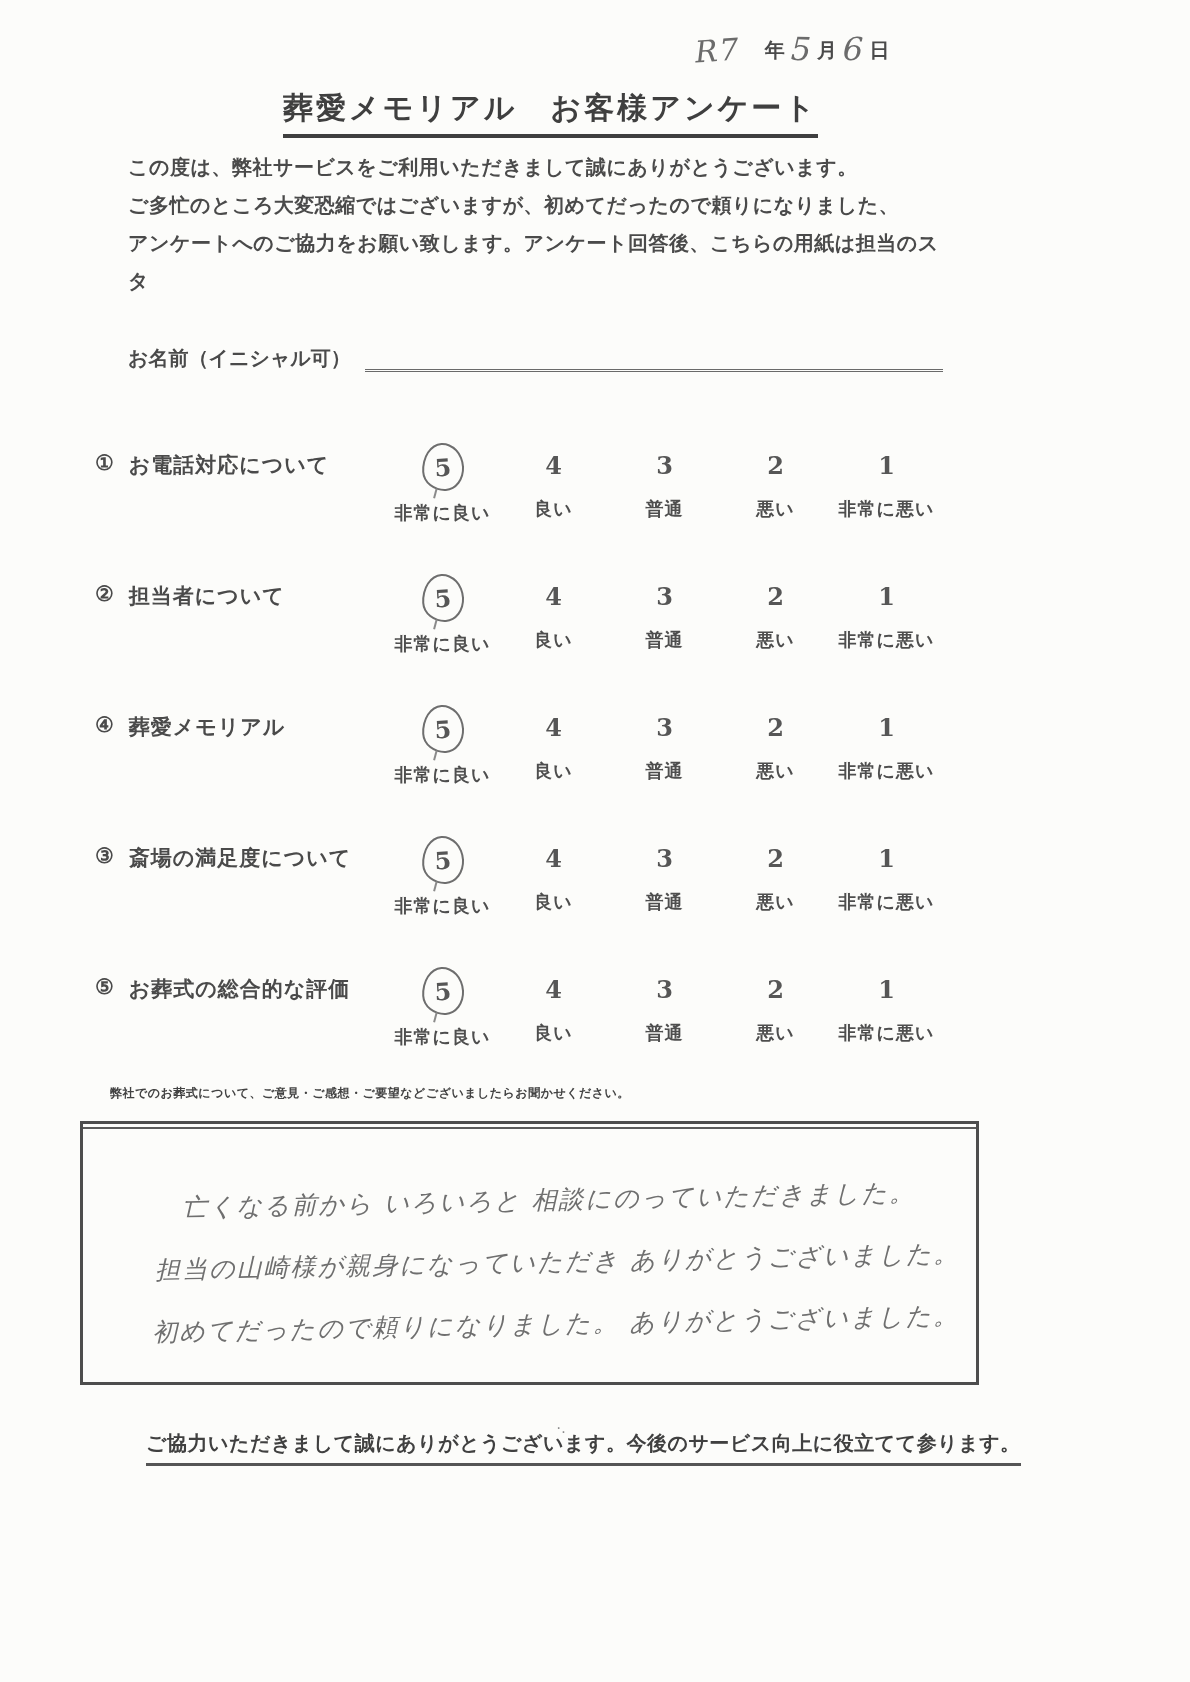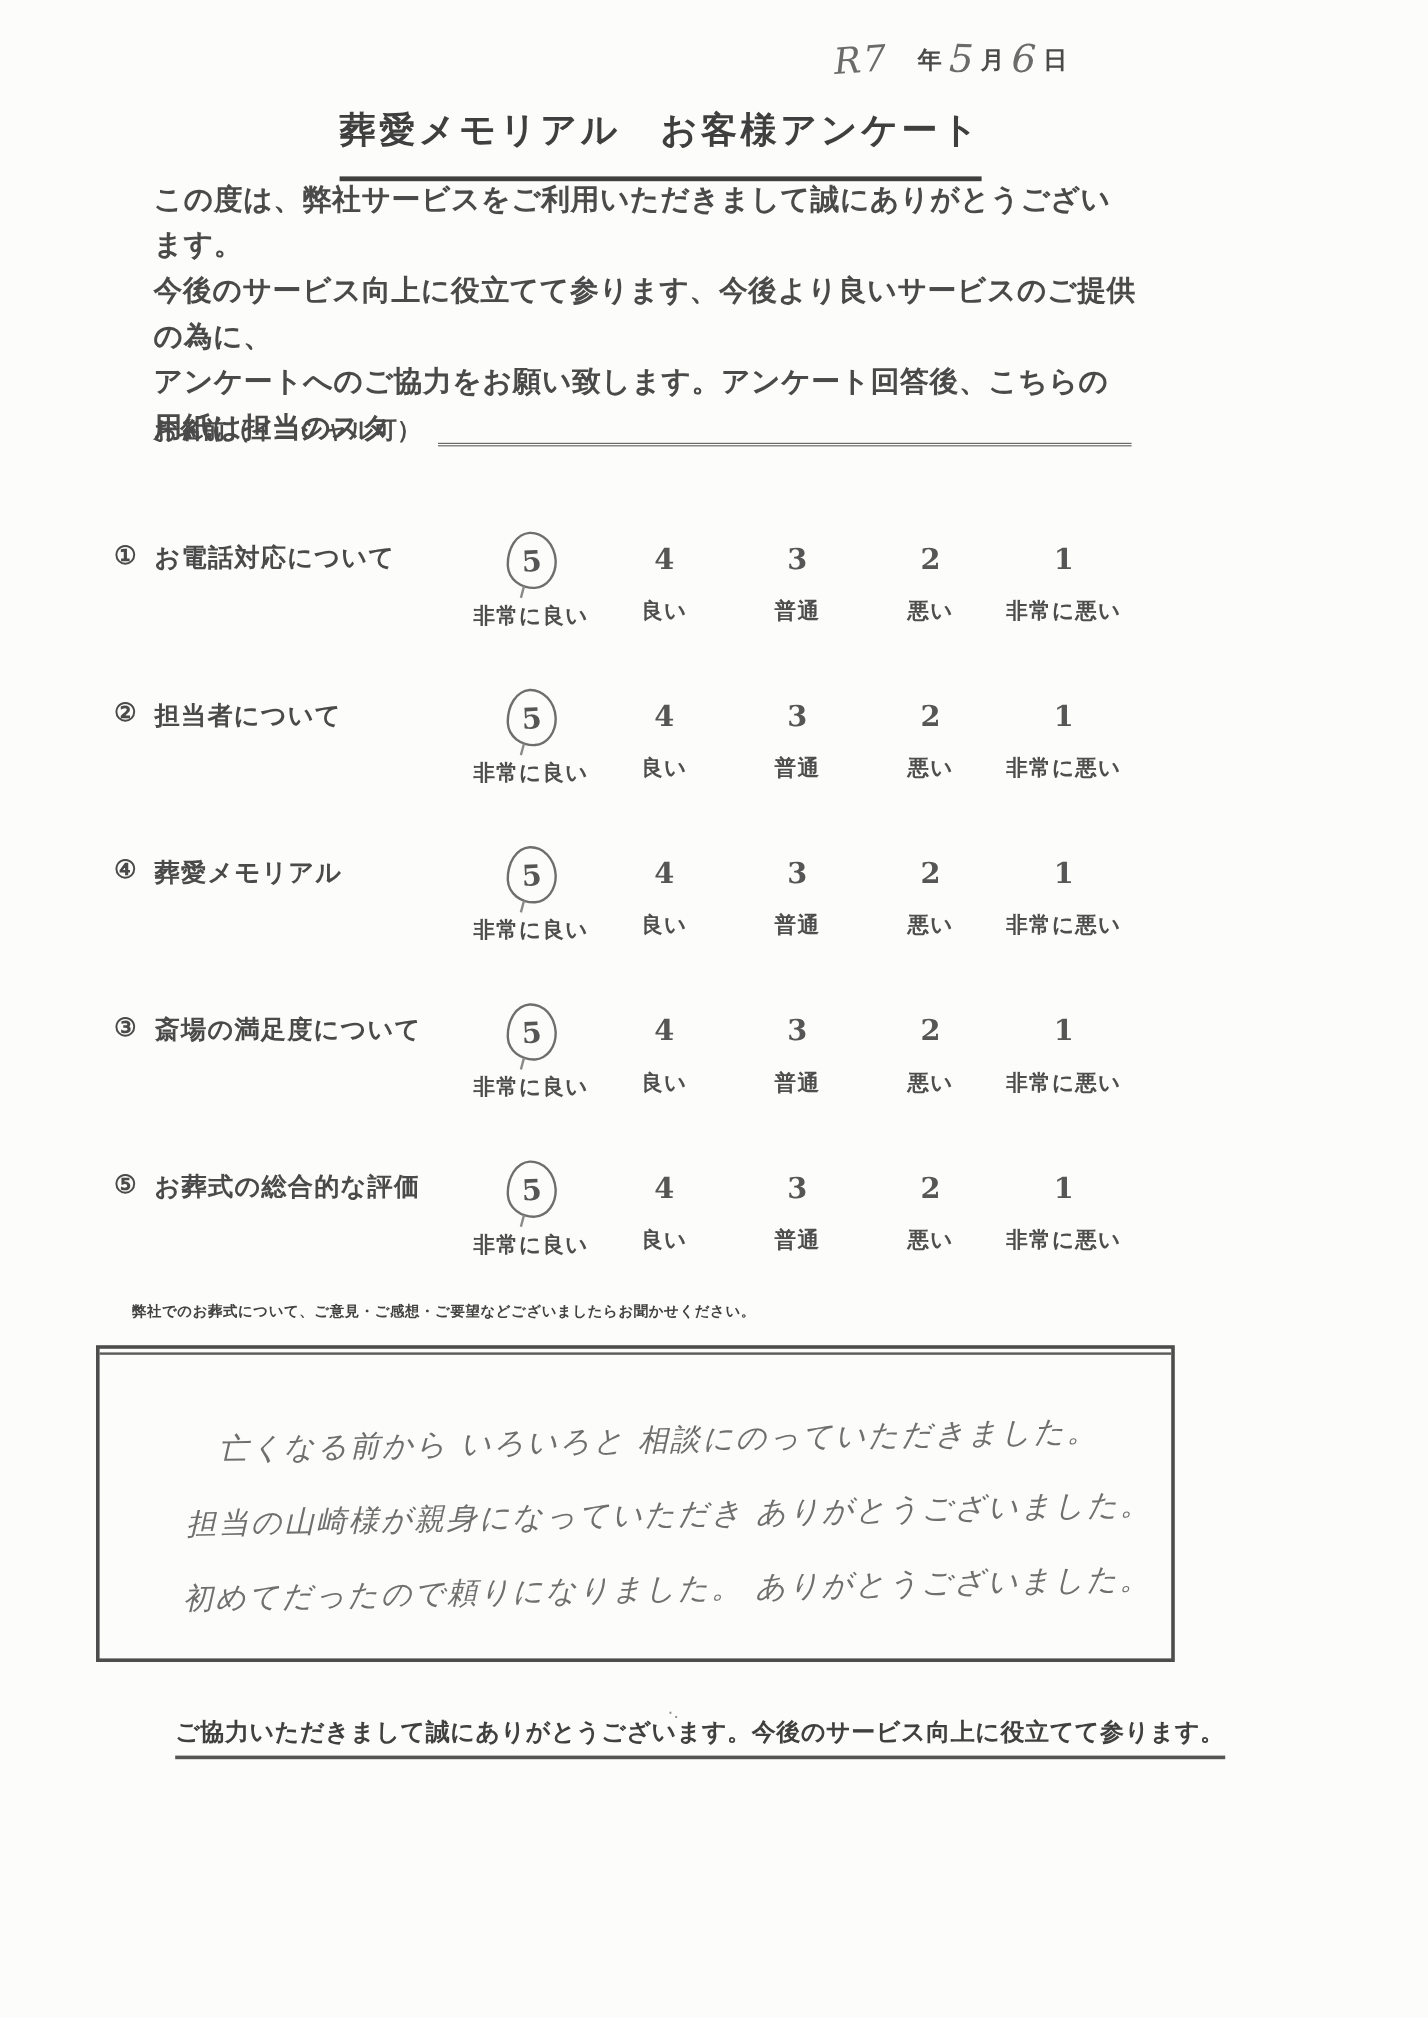--- a/index.html
+++ b/index.html
@@ -25,27 +25,27 @@
   }
   .date-era{font-size:30px;transform:rotate(-4deg);letter-spacing:2px;margin-right:18px;}
   .date-num{font-size:32px;transform:rotate(2deg);}
   .date-kanji{font-size:20px;font-weight:bold;color:#4a4a4a;padding-bottom:4px;}
   
   .title{
     position:absolute;top:88px;left:283px;
     font-size:30px;font-weight:bold;letter-spacing:3px;
     color:#3f3f3f;
     border-bottom:4px solid #3f3f3f;
-    padding-bottom:18px;
+    padding-bottom:5px;
     white-space:pre;
   }
   
   .intro{
     position:absolute;top:148px;left:128px;width:820px;
-    font-size:24px;font-weight:bold;line-height:38px;
+    font-size:20px;font-weight:bold;line-height:38px;
     color:#4a4a4a;letter-spacing:0.5px;
   }
   
   .name-row{
     position:absolute;top:345px;left:128px;
     display:flex;align-items:flex-end;
     font-size:20px;font-weight:bold;color:#4a4a4a;justify-content:flex-end;
   }
   .name-blank{
     display:inline-block;width:578px;height:24px;margin-left:14px;
@@ -134,21 +134,21 @@
     <span class="hw date-num">5</span>
     <span class="date-kanji">月</span>
     <span class="hw date-num">6</span>
     <span class="date-kanji">日</span>
   </div>
 
   <div class="title">葬愛メモリアル　お客様アンケート</div>
 
   <div class="intro">
     <div>この度は、弊社サービスをご利用いただきまして誠にありがとうございます。</div>
-    <div>今後のサービス向上に役立てて参ります、今後より良いサービスのご提供の為に、</div>
+    <div>ご多忙のところ大変恐縮ではございますが、初めてだったので頼りになりました、</div>
     <div>アンケートへのご協力をお願い致します。アンケート回答後、こちらの用紙は担当のスタ</div>
   </div>
 
   <div class="name-row">
     <span>お名前（イニシャル可）</span>
     <span class="name-blank"></span>
   </div>
 
   <div class="questions">
 

